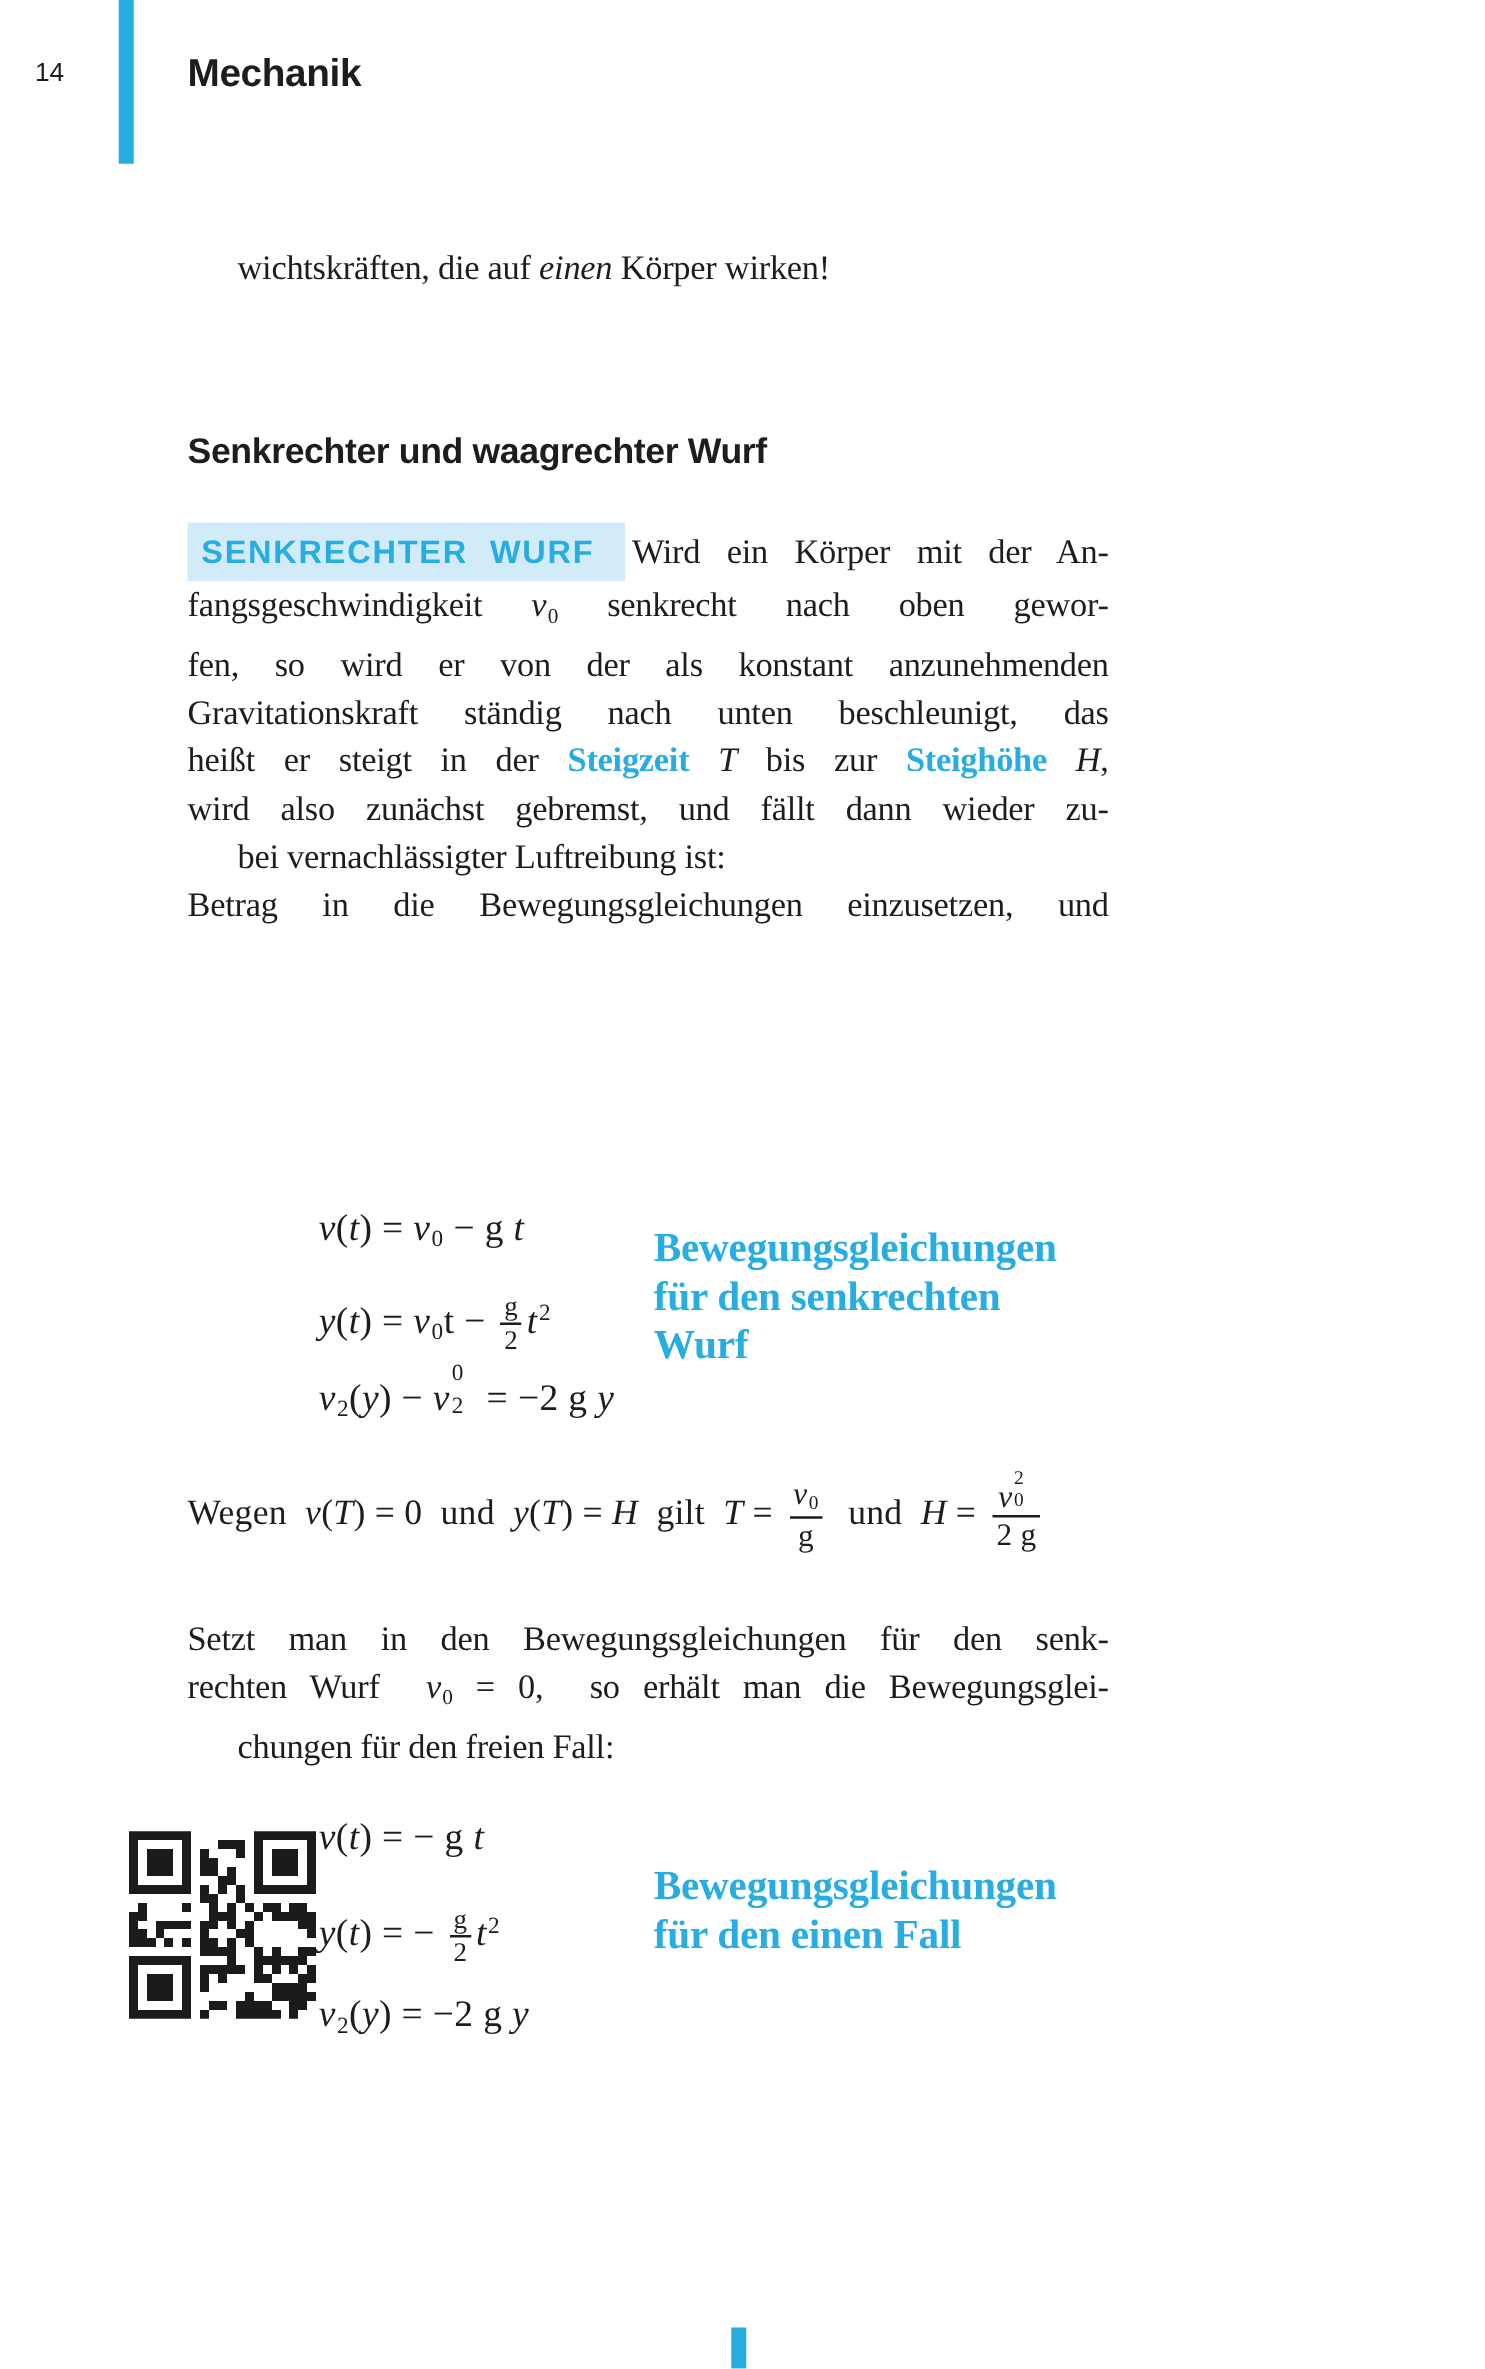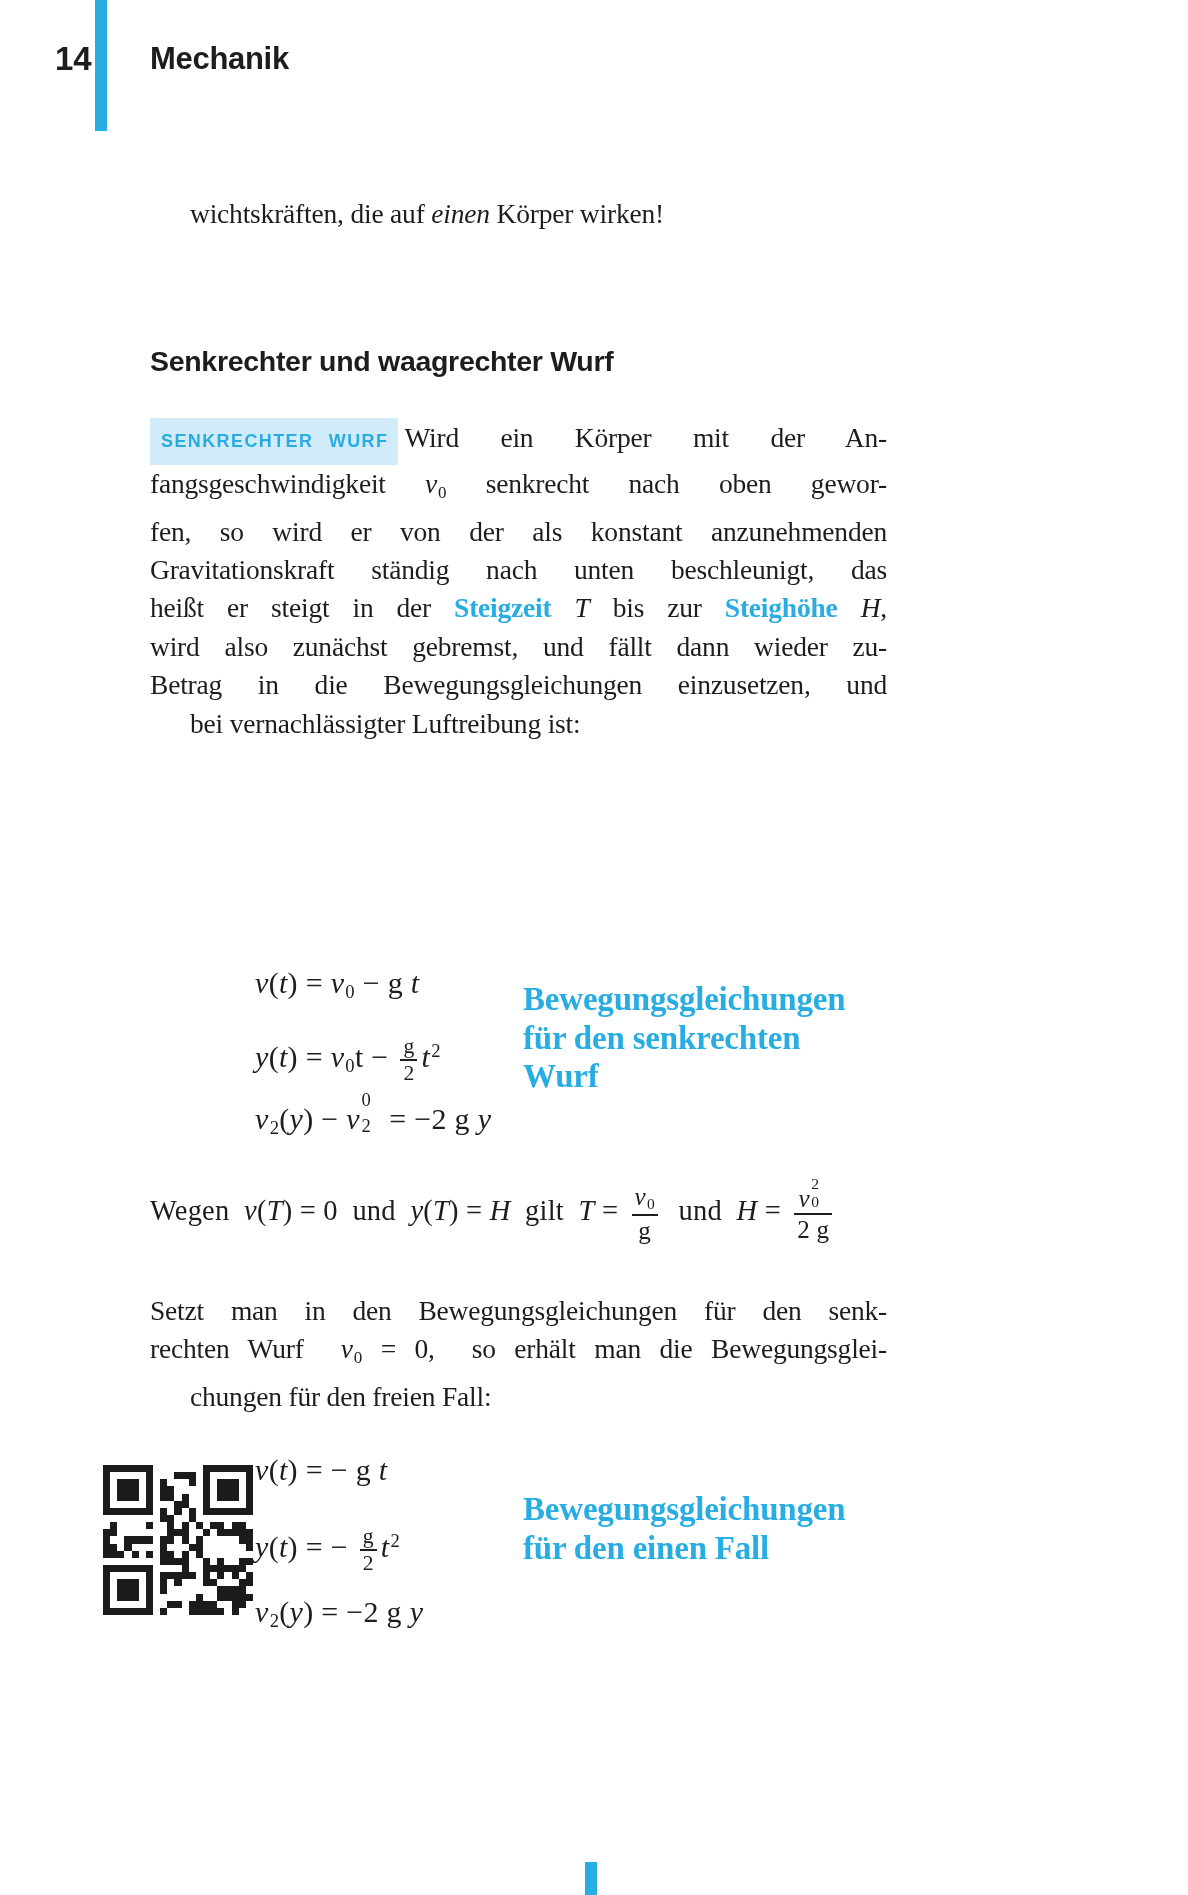--- a/index.html
+++ b/index.html
@@ -6,23 +6,23 @@
   .page{
     position:relative;
     width:1188px;height:1895px;
     background:#ffffff;
     overflow:hidden;
     font-family:"Liberation Serif","DejaVu Serif",serif;
     color:#1d1d1b;
   }
   
   .page-num{
-    position:absolute;left:55px;top:42px;
+    position:absolute;left:28px;top:42px;
     font-family:"Liberation Sans","DejaVu Sans",sans-serif;
-    font-weight:bold;font-size:33px;line-height:34px;
+    font-weight:normal;font-size:21px;line-height:34px;
   }
   .header-bar{
     position:absolute;left:95px;top:0;width:12px;height:131px;
     background:var(--accent);
   }
   .chapter-title{
     position:absolute;left:150px;top:42px;
     font-family:"Liberation Sans","DejaVu Sans",sans-serif;
     font-weight:bold;font-size:31px;line-height:34px;
     letter-spacing:-0.3px;
@@ -41,23 +41,23 @@
   .section-heading{
     position:absolute;left:150px;top:345px;margin:0;
     font-family:"Liberation Sans","DejaVu Sans",sans-serif;
     font-weight:bold;font-size:28.5px;letter-spacing:-0.3px;
   }
   .keyword{
     display:inline-block;
     background:var(--hl);
     color:var(--accent);
     font-family:"Liberation Sans","DejaVu Sans",sans-serif;
-    font-weight:bold;font-size:18px;
+    font-weight:bold;font-size:26px;
     letter-spacing:1.4px;word-spacing:9px;
-    padding:4px 10px 5px 11px;
+    padding:4px 24px 5px 11px;
     margin-right:6px;
     vertical-align:baseline;
   }
   .i{font-style:italic;}
   .cyanb{color:var(--accent);font-weight:bold;}
   .sub{font-size:0.62em;vertical-align:-0.28em;margin-left:1px;}
   .sup{font-size:0.62em;vertical-align:0.55em;margin-left:1px;}
   .vec{font-style:italic;position:relative;display:inline-block;margin-right:2px;}
   .vec::after{
     content:"\2192";
@@ -110,22 +110,22 @@
 
   <h2 class="section-heading">Senkrechter und waagrechter Wurf</h2>
 
   <div class="para" style="top:418px">
     <div class="jline"><span class="keyword">SENKRECHTER WURF</span><span><span>Wird ein Körper mit der An-</span></span></div>
     <div class="jline"><span>fangsgeschwindigkeit </span><span class="i">v</span><span class="sub">0</span><span> senkrecht nach oben gewor-</span></div>
     <div class="jline"><span>fen, so wird er von der als konstant anzunehmenden</span></div>
     <div class="jline"><span>Gravitationskraft ständig nach unten beschleunigt, das</span></div>
     <div class="jline"><span>heißt er steigt in der </span><span class="cyanb">Steigzeit</span><span> </span><span class="i">T</span><span> bis zur </span><span class="cyanb">Steighöhe</span><span> </span><span class="i">H</span><span>,</span></div>
     <div class="jline"><span>wird also zunächst gebremst, und fällt dann wieder zu-</span></div>
+    <div class="jline last"><span>bei vernachlässigter Luftreibung ist:</span></div>
     <div class="jline"><span>Betrag in die Bewegungsgleichungen einzusetzen, und</span></div>
-    <div class="jline last"><span>bei vernachlässigter Luftreibung ist:</span></div>
   </div>
 
   <div class="eq-block" style="top:949px">
     <div class="eq-row"><span class="i">v</span><span>(</span><span class="i">t</span><span>) = </span><span class="i">v</span><span class="sub">0</span><span> − g </span><span class="i">t</span></div>
     <div class="eq-row"><span class="i">y</span><span>(</span><span class="i">t</span><span>) = </span><span class="i">v</span><span class="sub">0</span><span>t − </span><span class="frac"><span class="num"><span>g</span></span><span class="den"><span>2</span></span></span><span class="i">t</span><span class="sup">2</span></div>
     <div class="eq-row"><span class="i">v</span><span class="sub">2</span><span>(</span><span class="i">y</span><span>) − </span><span class="i">v</span><span class="ss"><span class="ss-sup">2</span><span class="ss-sub">0</span></span><span> = −2 g </span><span class="i">y</span></div>
   </div>
 
   <div class="margin-note" style="top:980px">
     <div>Bewegungsgleichungen</div>

